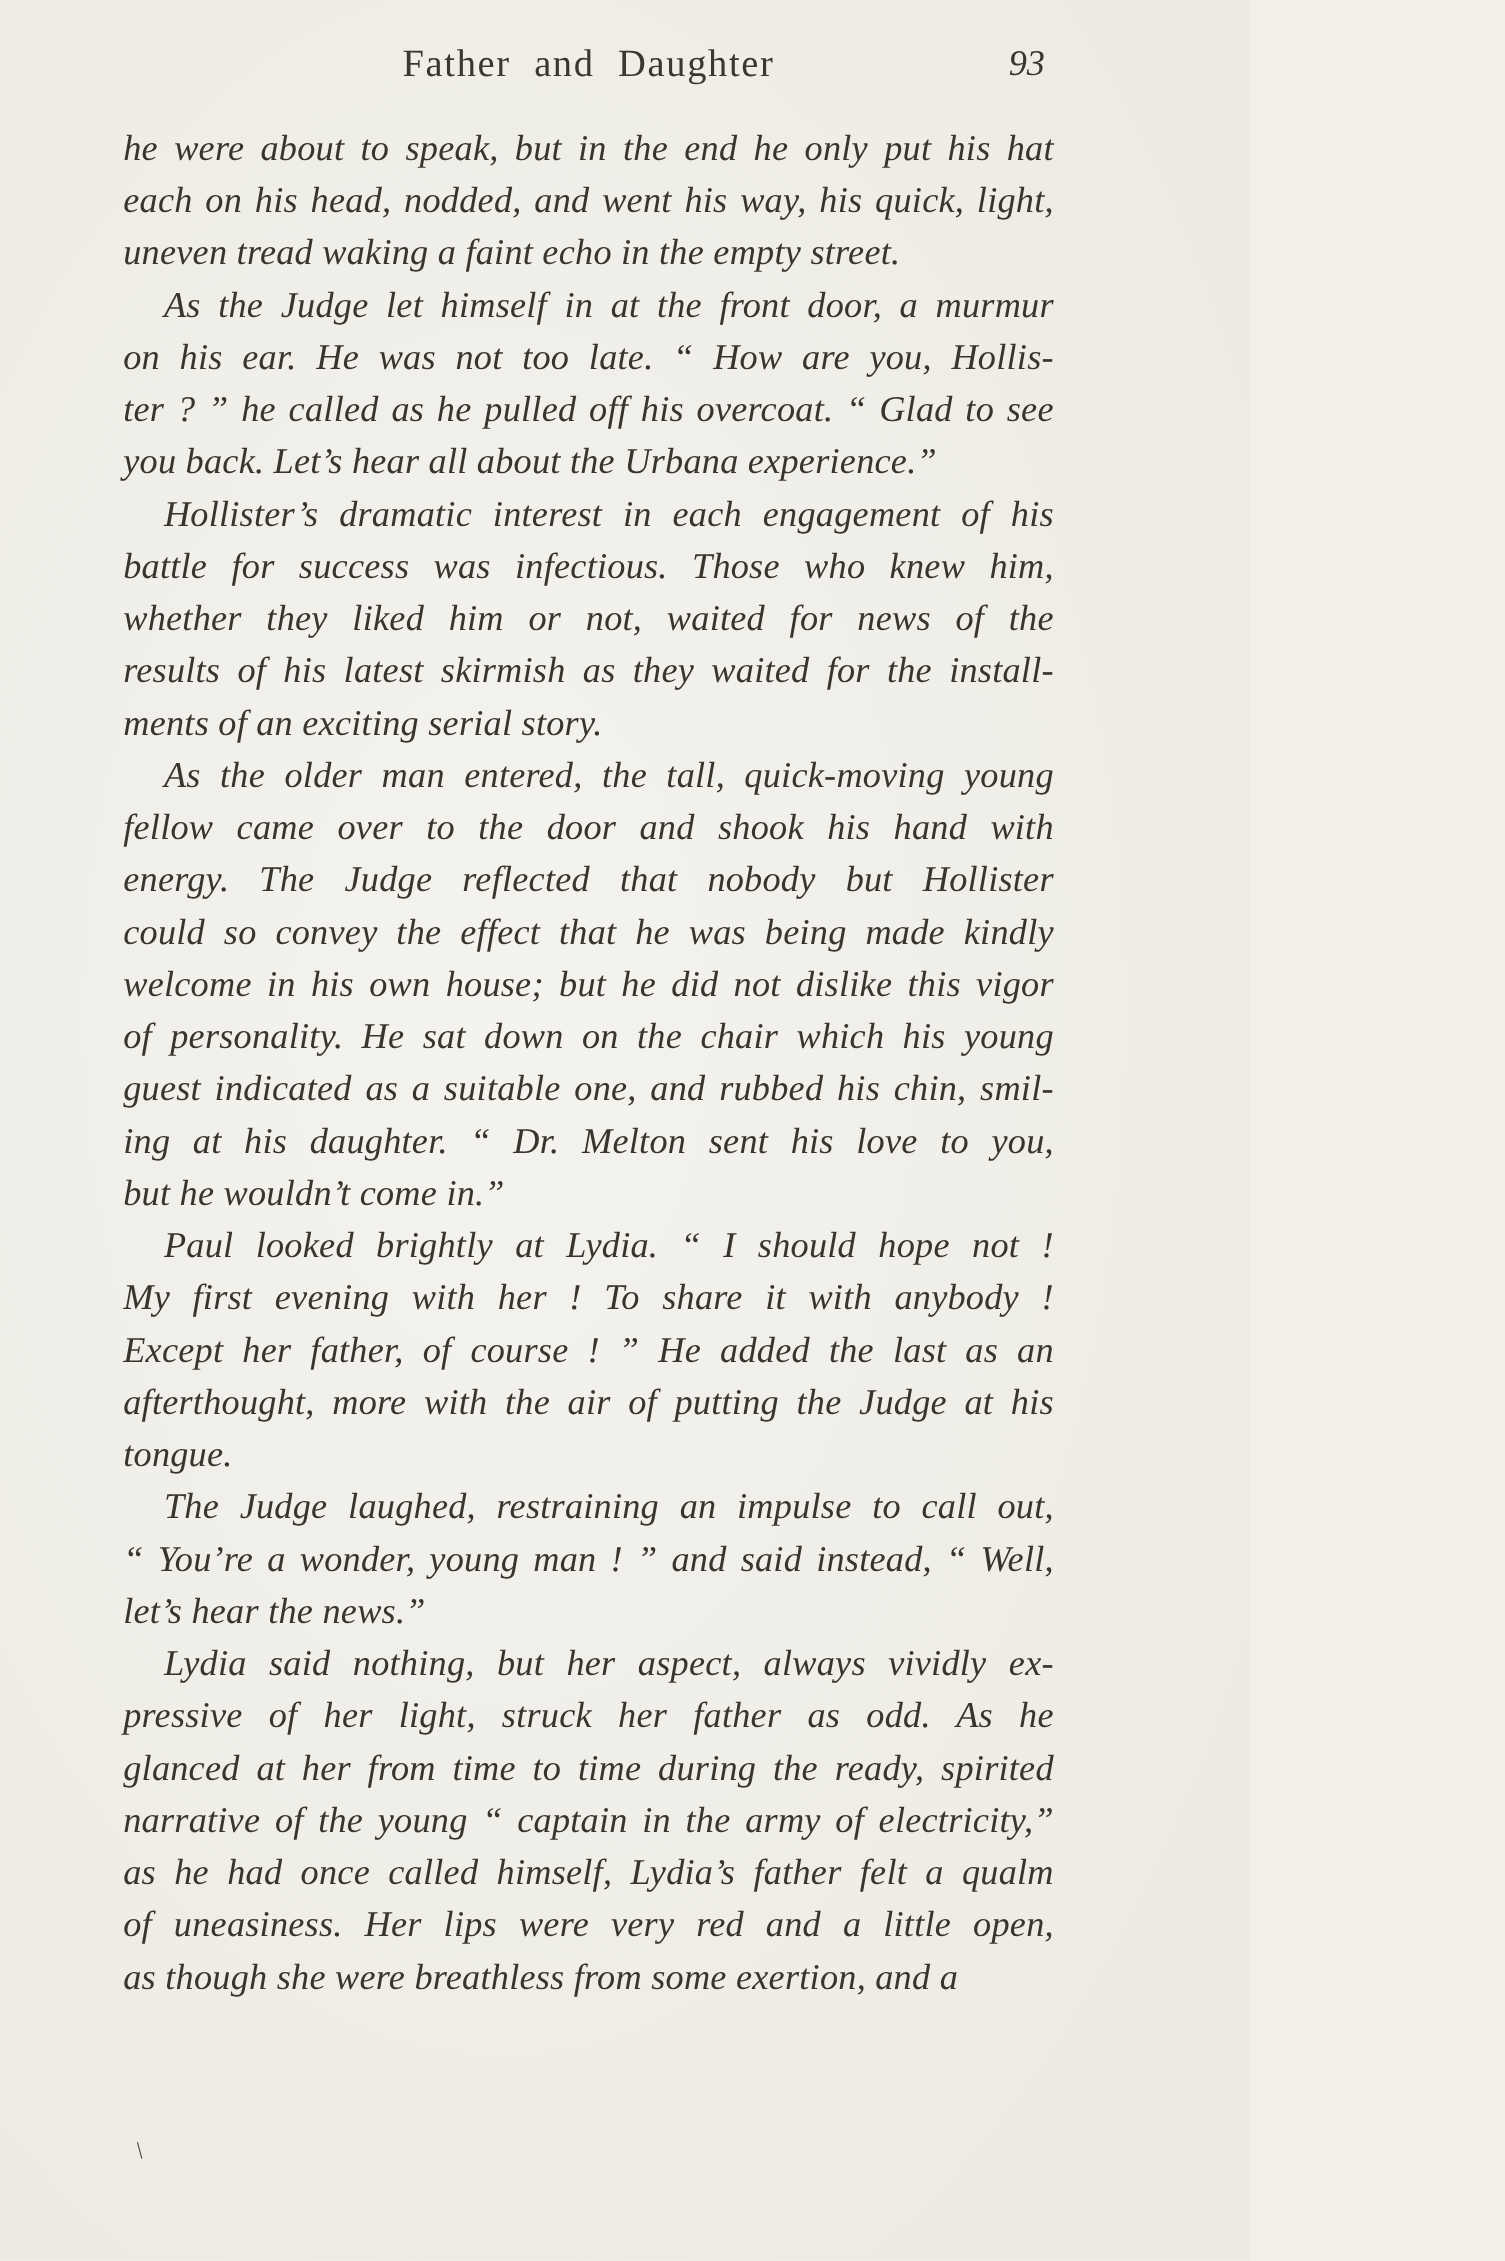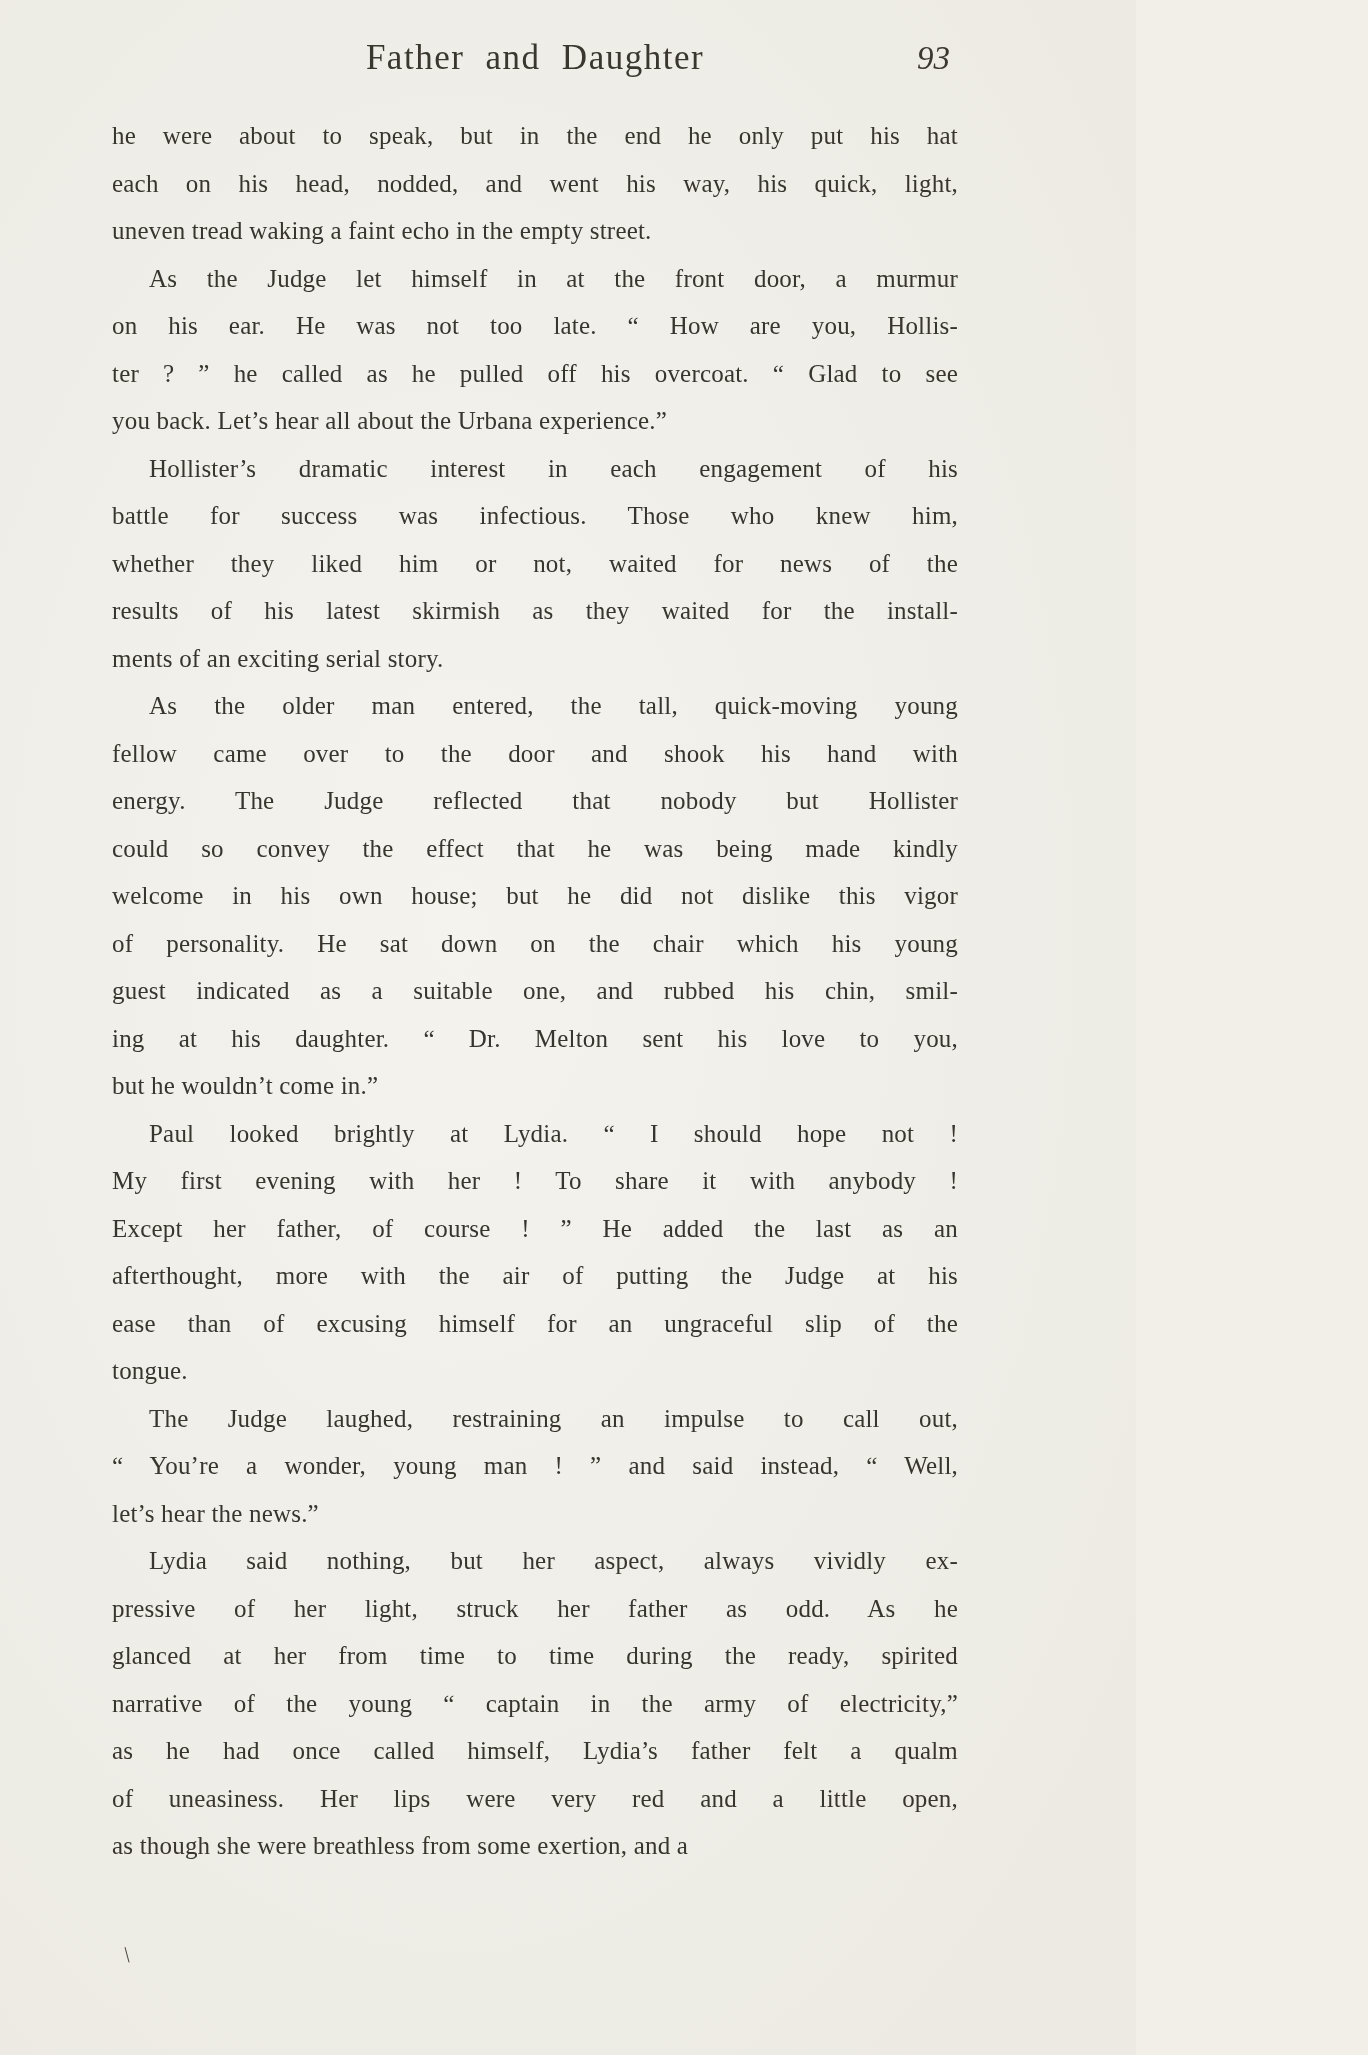--- a/index.html
+++ b/index.html
@@ -51,25 +51,26 @@
     right: 8px;
     top: 2px;
     font-size: 33px;
     color: #3a372f;
     font-style: italic;
   }
 
   .paragraph { }
 
   .line {
-    font-size: 25px;
+    font-size: 33px;
     line-height: 47.5px;
     text-align: justify;
     text-align-last: justify;
     letter-spacing: 0.2px;
+    font-style: italic;
   }
 
   .line.last {
     text-align-last: left;
   }
 
   .line.first {
     text-indent: 37px;
   }
 
@@ -119,21 +120,20 @@
           <div class="line">of personality. He sat down on the chair which his young</div>
           <div class="line">guest indicated as a suitable one, and rubbed his chin, smil-</div>
           <div class="line">ing at his daughter. “ Dr. Melton sent his love to you,</div>
           <div class="line last">but he wouldn’t come in.”</div>
         </div>
         <div class="paragraph">
           <div class="line first">Paul looked brightly at Lydia. “ I should hope not !</div>
           <div class="line">My first evening with her ! To share it with anybody !</div>
           <div class="line">Except her father, of course ! ” He added the last as an</div>
           <div class="line">afterthought, more with the air of putting the Judge at his</div>
-          <div class="line">ease than of excusing himself for an ungraceful slip of the</div>
           <div class="line last">tongue.</div>
         </div>
         <div class="paragraph">
           <div class="line first">The Judge laughed, restraining an impulse to call out,</div>
           <div class="line">“ You’re a wonder, young man ! ” and said instead, “ Well,</div>
           <div class="line last">let’s hear the news.”</div>
         </div>
         <div class="paragraph">
           <div class="line first">Lydia said nothing, but her aspect, always vividly ex-</div>
           <div class="line">pressive of her light, struck her father as odd. As he</div>

